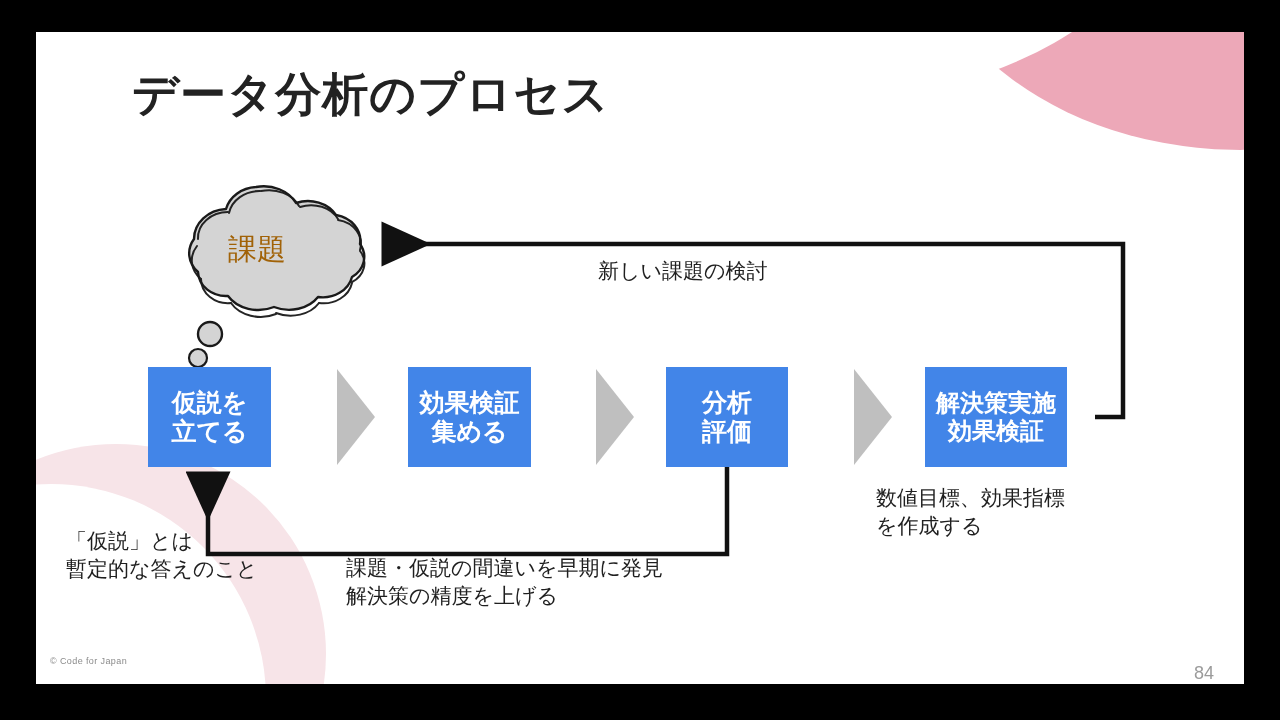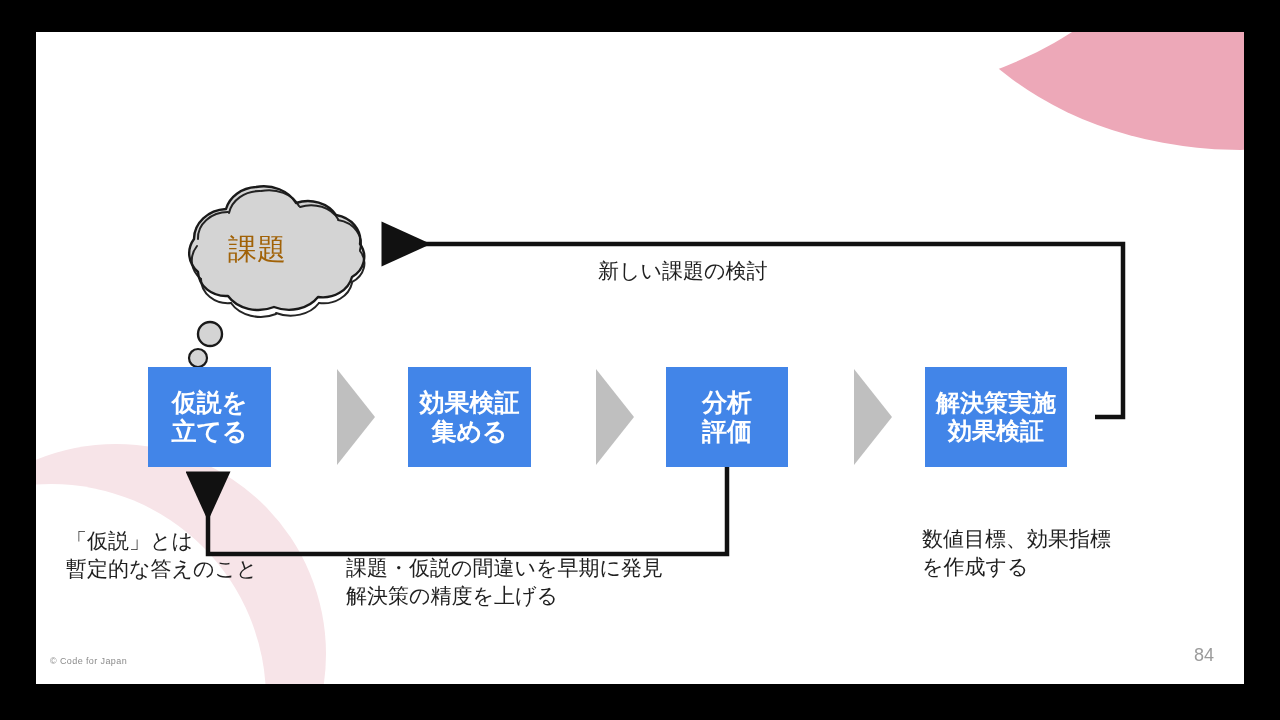--- a/index.html
+++ b/index.html
@@ -147,21 +147,21 @@
   .annotation {
     position: absolute;
     font-size: 21px;
     color: #1f1f1f;
     line-height: 1.35;
     white-space: nowrap;
   }
   #note-loop-top   { left: 562px; top: 225px; }
   #note-hypothesis { left: 30px;  top: 495px; }
   #note-feedback   { left: 310px; top: 522px; }
-  #note-kpi        { left: 886px; top: 452px; margin-top: 41px; }
+  #note-kpi        { left: 840px; top: 452px; }
 
   
   #connectors {
     position: absolute;
     left: 0; top: 0;
     width: 1208px;
     height: 652px;
     pointer-events: none;
   }
 
@@ -171,36 +171,37 @@
     left: 14px;
     bottom: 18px;
     font-size: 9px;
     color: #8b8b8b;
     letter-spacing: 0.4px;
     white-space: nowrap;
   }
   #page-number {
     position: absolute;
     right: 30px;
-    bottom: 18px;
+    bottom: 0;
     font-size: 18px;
     color: #9b9b9b;
   }
 </style>
 </head>
 <body>
 
 <div id="slide-frame">
   <div id="slide">
 
     <div class="deco-top-right"></div>
     <div class="deco-top-right-mask"></div>
     <div class="deco-bottom-left"></div>
     <div class="deco-bottom-left-2"></div>
 
+    <div id="page-title">データ分析のプロセス</div>
 
     <div id="cloud-group">
       <svg width="270" height="200" viewBox="0 0 270 200">
         <g fill="#d4d4d4" stroke="#1a1a1a" stroke-width="2.4" stroke-linejoin="round">
           <path d="M62,57
                    a34,30 0 0 1 32,-30
                    a33,29 0 0 1 30,-22
                    a36,30 0 0 1 40,16
                    a32,27 0 0 1 40,12
                    a30,26 0 0 1 24,29

